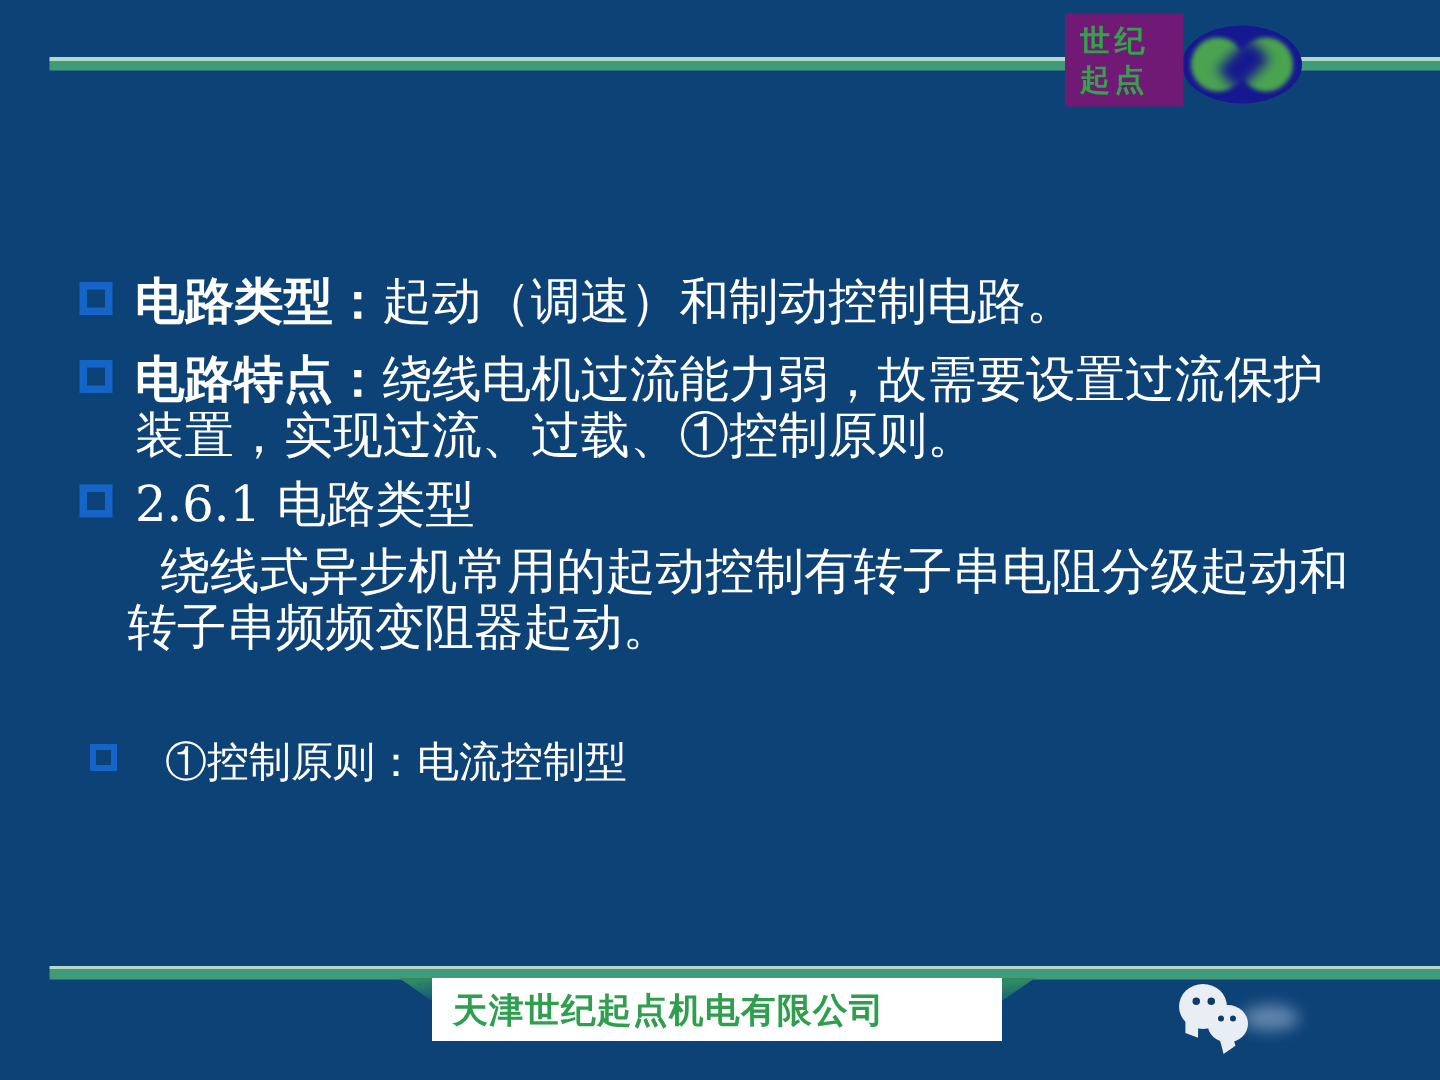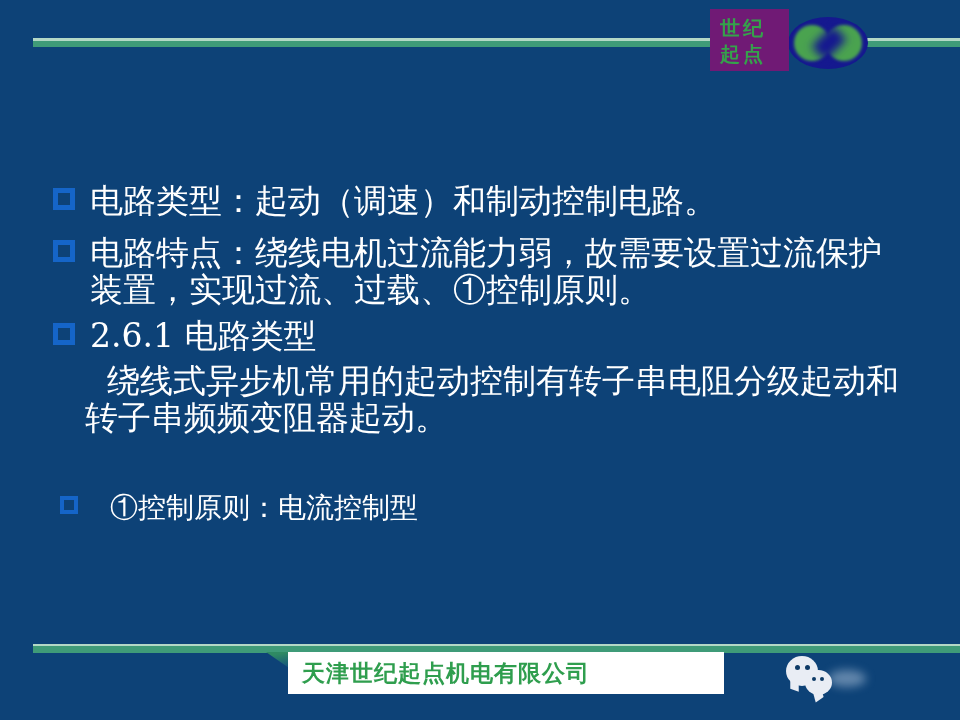--- a/index.html
+++ b/index.html
@@ -34,37 +34,37 @@
     position:absolute; left:120px; top:84px; width:830px;
     font-size:52px; line-height:60px; text-align:center; font-weight:normal;
     white-space:nowrap;
   }
   
   .row { position:absolute; left:90px; width:800px; font-size:33px; line-height:37px; }
   .row .sq {
     position:absolute; left:-37px; top:6px; width:12px; height:12px;
     background:transparent; border:5px solid #1565c8; display:block;
   }
-  .row .b { font-weight:normal;margin-top:27px; }
+  .row .b { font-weight:bold;margin-top:27px; }
   .r1 { top:182px; }
   .r2 { top:234px; }
   .r3 { top:317px; }
   .r4 { top:362px; left:85px; width:835px; text-indent:22px; }
   .r5 { top:446px; left:105px; width:830px; }
   .r6 { top:492px; left:98px; width:800px; font-size:28px; line-height:32px;margin-left:12px; }
   .r6 .sq { left:-50px; top:4px; width:10px; height:10px; border-width:4px; }
   
   .bottom-line-light { position:absolute; left:33px; top:644px; right:0; height:2px; background:#b3d8c6; }
   .bottom-line-teal  { position:absolute; left:33px; top:646px; right:0; height:7px; background:#3f9b78; }
   .slope { position:absolute; top:652px; width:23px; height:16px;
            background:linear-gradient(170deg,#2f8a63 20%,#14537d 95%); z-index:2; }
   .slope-left  { left:266px; clip-path:polygon(0 0,100% 0,100% 100%); }
   .slope-right { left:667px; clip-path:polygon(0 0,100% 0,0 100%); }
   .company-box {
-    position:absolute; left:288px; top:652px; width:436px; height:42px;
+    position:absolute; left:288px; top:652px; width:380px; height:42px;
     background:#ffffff; z-index:3; display:flex; align-items:center;
     box-sizing:border-box; padding-left:14px;
   }
   .company-box span {
     font-family:"Liberation Sans","DejaVu Sans",sans-serif;
     font-weight:bold; font-size:23px; color:#2f9e4e; letter-spacing:1px;
   }
   
   .wechat { position:absolute; left:782px; top:653px; width:90px; height:60px; }
   .bubble { position:absolute; background:#e9edf4; border-radius:50%; }

